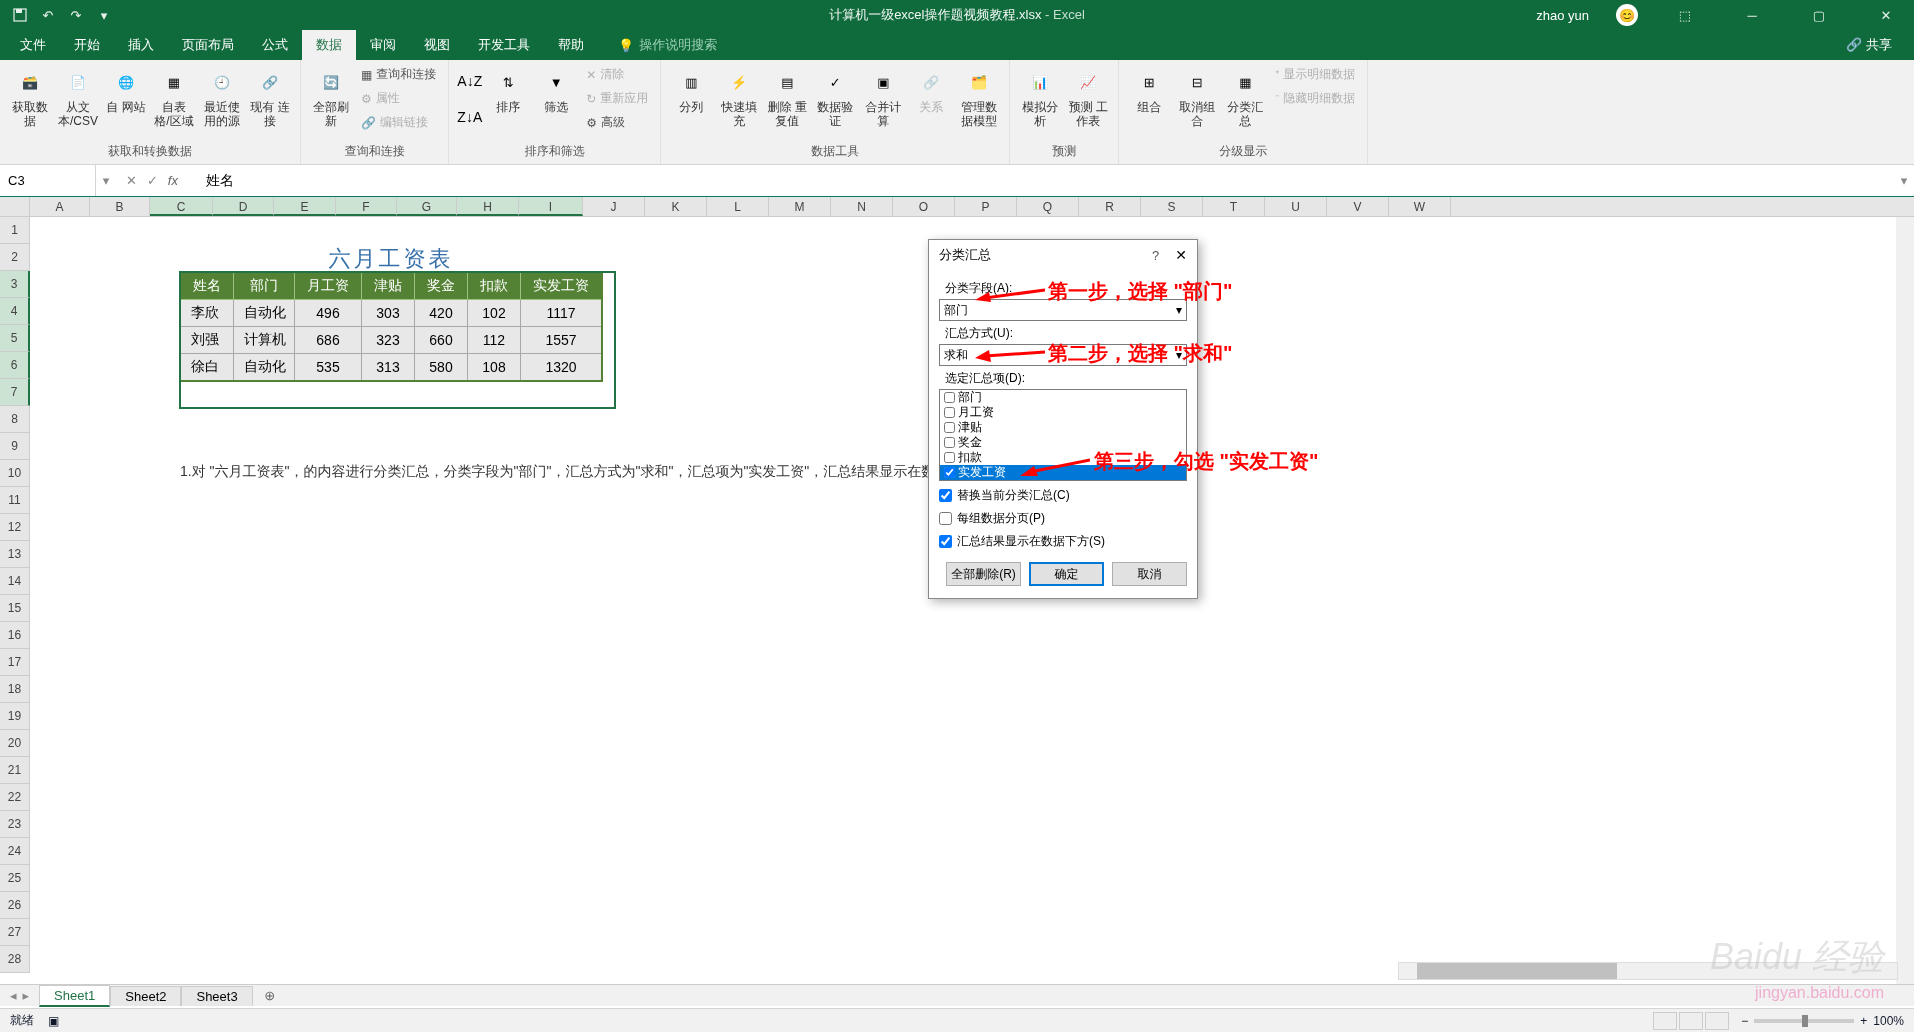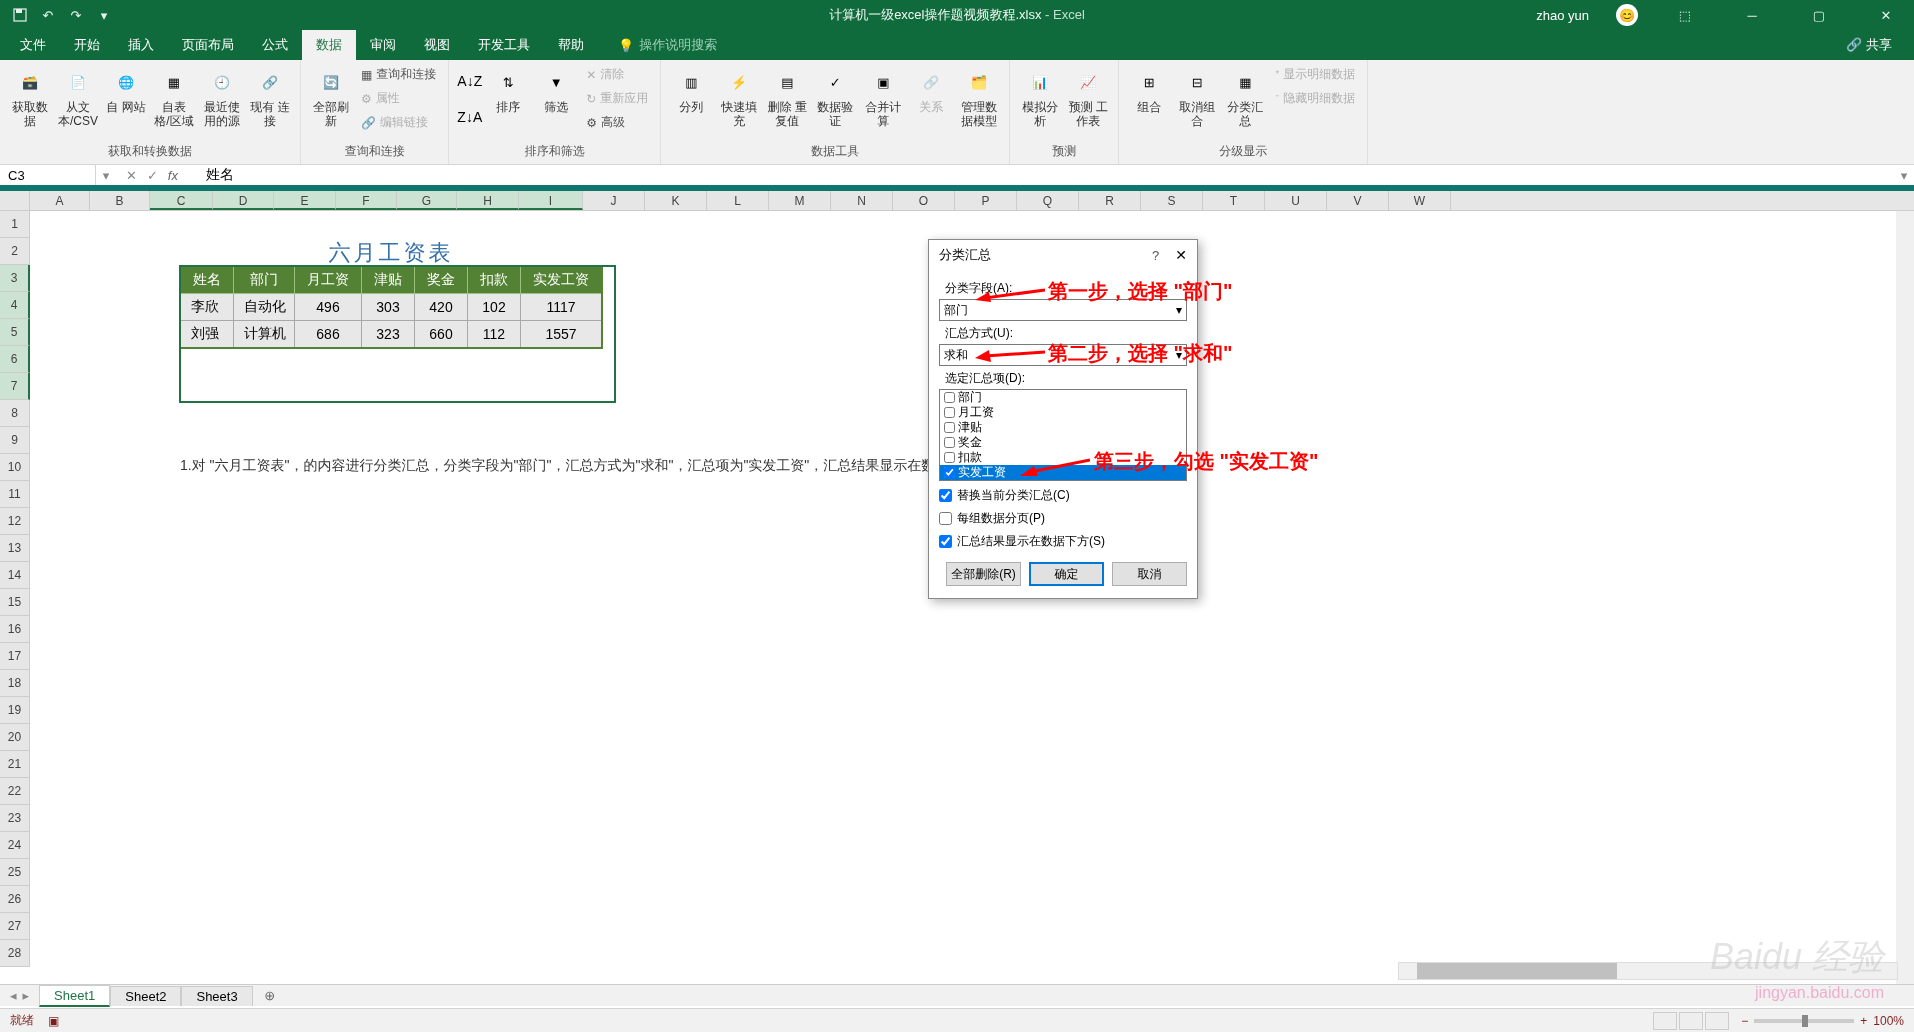--- a/index.html
+++ b/index.html
@@ -30,21 +30,21 @@
     .ribbon-group .group-content { flex: 1; display: flex; align-items: flex-start; gap: 4px; }
     .ribbon-group .group-label { text-align: center; font-size: 12px; color: #555; padding-top: 2px; }
     .ribbon-btn-lg { width: 44px; display: flex; flex-direction: column; align-items: center; padding: 2px; cursor: pointer; }
     .ribbon-btn-lg .icon { width: 32px; height: 32px; margin-bottom: 2px; display: flex; align-items: center; justify-content: center; }
     .ribbon-btn-lg .label { font-size: 12px; text-align: center; line-height: 1.2; color: #333; }
     .ribbon-btn-sm { display: flex; align-items: center; gap: 4px; padding: 2px 4px; font-size: 12px; color: #555; }
     .ribbon-btn-sm.disabled { color: #b0b0b0; }
     .ribbon-col { display: flex; flex-direction: column; gap: 3px; }
     
     
-    .formula-bar { height: 26px; border-bottom: 6px solid #0f766e; display: flex; align-items: center; background: #fff; }
+    .formula-bar { height: 32px; border-bottom: 1px solid #0f766e; display: flex; align-items: center; background: #fff; }
     .name-box { width: 96px; border-right: 1px solid #d4d4d4; padding: 0 8px; font-size: 13px; display: flex; align-items: center; height: 100%; }
     .name-box-dd { width: 20px; display: flex; align-items: center; justify-content: center; color: #888; }
     .fx-btns { display: flex; align-items: center; gap: 10px; padding: 0 10px; color: #888; }
     .fx-label { font-style: italic; font-size: 13px; color: #666; padding-right: 8px; }
     .formula-input { flex: 1; padding: 0 10px; font-size: 14px; }
     .formula-expand { width: 20px; text-align: center; color: #888; }
     
     
     .grid-area { position: relative; height: 794px; overflow: hidden; }
     .col-headers { display: flex; height: 20px; background: #e6e6e6; border-bottom: 1px solid #ccc; }
@@ -95,21 +95,21 @@
     .sheet-tabs { position: absolute; bottom: 26px; left: 0; right: 0; height: 22px; background: #f1f1f1; display: flex; align-items: center; border-top: 1px solid #ccc; }
     .sheet-nav { display: flex; gap: 6px; padding: 0 10px; color: #888; }
     .sheet-tab { padding: 2px 14px; font-size: 13px; background: #e8e8e8; border: 1px solid #ccc; border-bottom: none; cursor: pointer; }
     .sheet-tab.active { background: #fff; border-bottom: 2px solid #217346; color: #217346; }
     .sheet-add { width: 22px; text-align: center; color: #666; margin-left: 6px; }
     .hscroll { position: absolute; right: 16px; bottom: 26px; width: 500px; height: 18px; background: #f0f0f0; border: 1px solid #ddd; }
     .hscroll-thumb { position: absolute; left: 18px; width: 200px; height: 100%; background: #c0c0c0; }
     .vscroll { position: absolute; right: 0; top: 20px; bottom: 0; width: 18px; background: #f0f0f0; }
     
     
-    .statusbar { position: absolute; bottom: 0; left: 0; right: 0; height: 24px; background: #f1f1f1; border-top: 1px solid #d4d4d4; display: flex; align-items: center; padding: 0 10px; font-size: 12px; color: #7f1d1d; }
+    .statusbar { position: absolute; bottom: 0; left: 0; right: 0; height: 24px; background: #f1f1f1; border-top: 1px solid #d4d4d4; display: flex; align-items: center; padding: 0 10px; font-size: 12px; color: #0f172a; }
     .statusbar .spacer { flex: 1; }
     .view-btns { display: flex; gap: 2px; margin-right: 12px; }
     .view-btn { width: 24px; height: 18px; border: 1px solid #ccc; background: #eee; }
     .zoom { display: flex; align-items: center; gap: 6px; }
     .zoom-slider { width: 100px; height: 4px; background: #ccc; position: relative; }
     .zoom-thumb { position: absolute; left: 48px; top: -4px; width: 6px; height: 12px; background: #888; }
     
     .watermark { position: absolute; right: 30px; bottom: 50px; opacity: 0.4; font-size: 36px; color: #bbb; font-style: italic; }
     .watermark-sub { position: absolute; right: 30px; bottom: 30px; opacity: 0.4; font-size: 16px; color: #ec4899; }
   </style>
@@ -399,20 +399,29 @@
               </tr>
               <tr>
                 <td class="left">刘强</td>
                 <td class="left">计算机</td>
                 <td>686</td>
                 <td>323</td>
                 <td>660</td>
                 <td>112</td>
                 <td>1557</td>
               </tr>
+              <tr>
+                <td class="left">徐白</td>
+                <td class="left">自动化</td>
+                <td>535</td>
+                <td>313</td>
+                <td>580</td>
+                <td>108</td>
+                <td>1320</td>
+              </tr>
             </tbody>
         </table>
       </div>
       <div class="selection-border" style="left:149px;top:54px;width:437px;height:138px;"></div>
       <div class="instruction">1.对 "六月工资表"，的内容进行分类汇总，分类字段为"部门"，汇总方式为"求和"，汇总项为"实发工资"，汇总结果显示在数据</div>
     </div>
   </div>
   <div class="vscroll"></div>
 </div>
 

